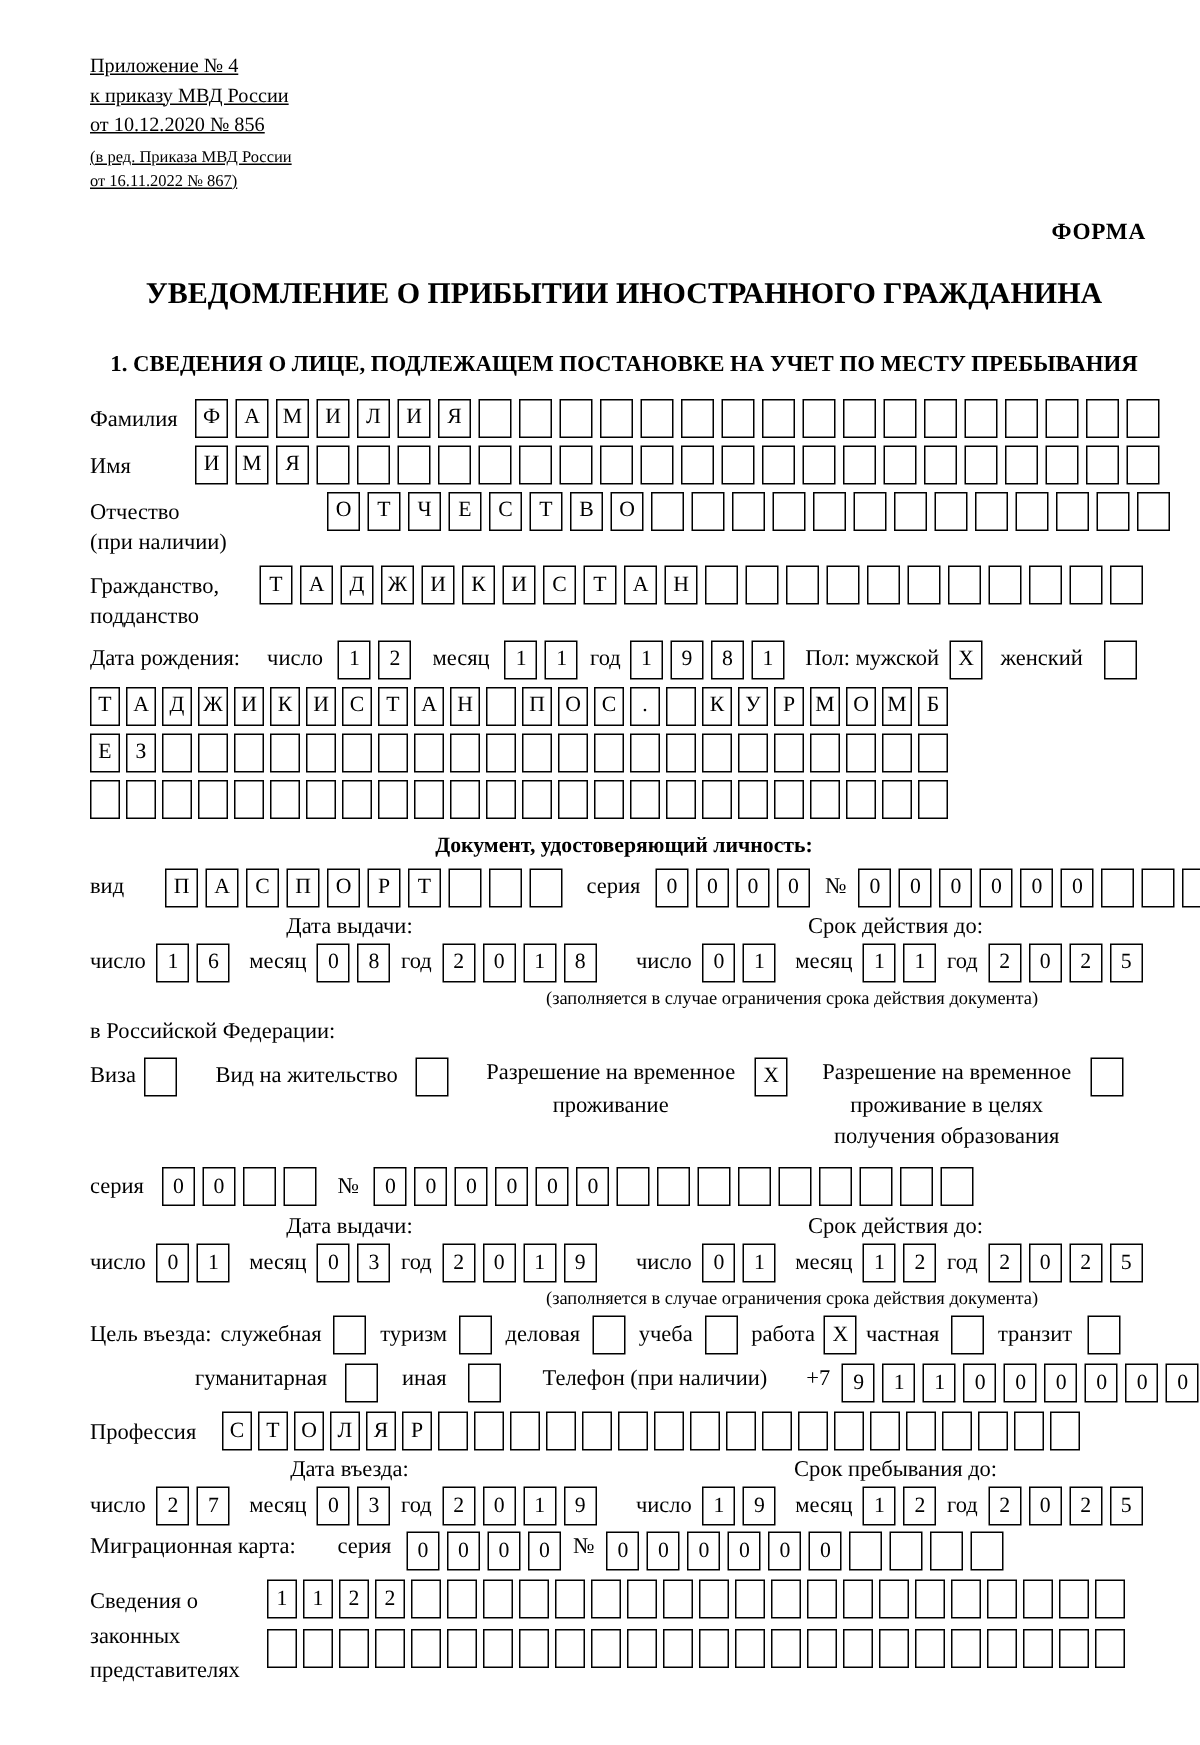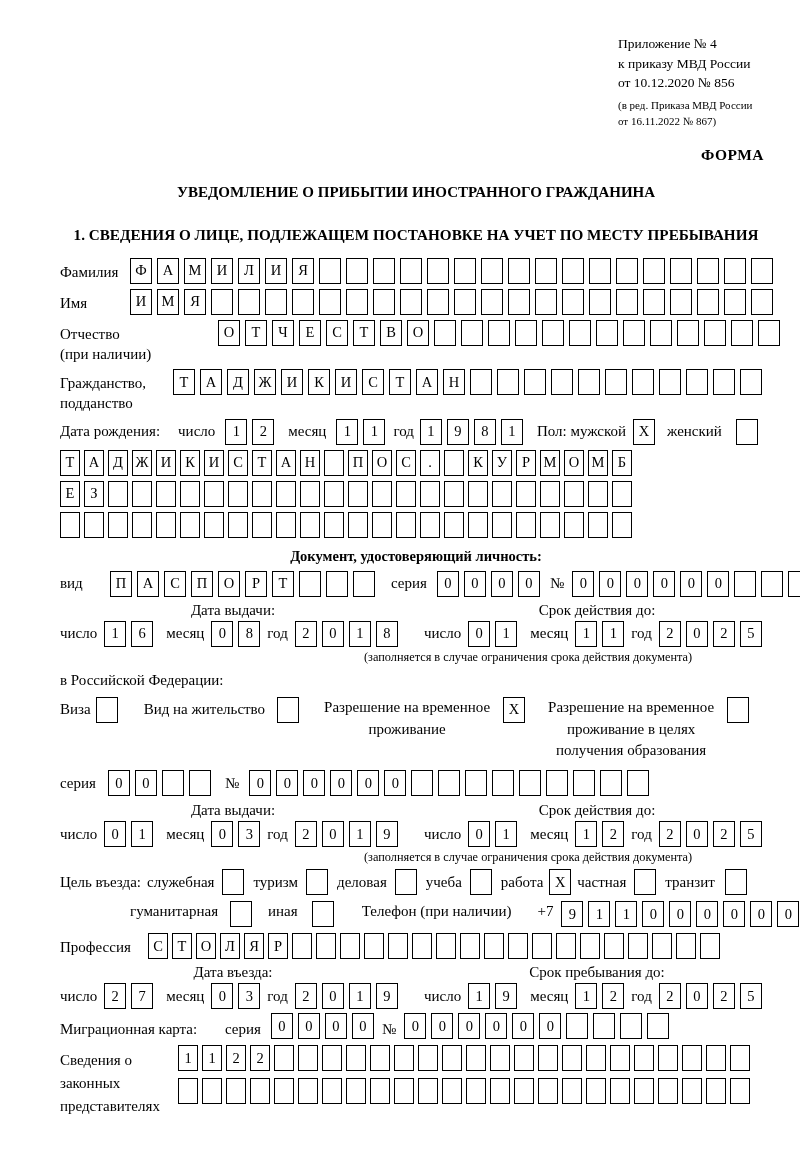--- a/index.html
+++ b/index.html
@@ -3,25 +3,25 @@
 <meta charset="utf-8">
 <style>
   * { margin:0; padding:0; box-sizing:border-box; }
   body { background:#fff; }
   .page {
     width:800px; height:1163px; overflow:hidden; background:#fff; color:#000;
     font-family:"Liberation Serif","DejaVu Serif",serif; font-size:15px;
     padding:34px 28px 0 60px; position:relative;
   }
   
-  .appendix { margin-left:558px; font-size:13.5px; line-height:1.45; }
+  .appendix { font-size:13.5px; line-height:1.45;text-decoration:underline; }
   .appendix .rev { font-size:11px; margin-top:5px; line-height:1.45; }
   .form-label { text-align:right; padding-right:8px; font-weight:bold; font-size:15.5px; margin-top:16px; letter-spacing:0.5px; }
   
-  .title { text-align:center; font-weight:bold; font-size:15px; line-height:1.6; margin-top:16px; }
+  .title { text-align:center; font-weight:bold; font-size:20px; line-height:1.6; margin-top:16px; }
   .blank-line { display:inline-block; width:58px; border-bottom:2.5px solid #222; margin-left:8px; vertical-align:baseline; }
   .section-heading { text-align:center; font-weight:bold; font-size:15.2px; margin-top:22px; margin-bottom:14px; }
   
   .frow { display:flex; align-items:flex-start; margin-bottom:5px; }
   .flabel { font-size:15px; padding-top:4px; flex:none; line-height:1.35; }
   .cells { display:flex; gap:5px; flex:none; }
   .cell {
     width:22px; height:26px; border:1.8px solid #000; background:#fff;
     display:flex; align-items:center; justify-content:center;
     font-size:14.5px; flex:none;
@@ -585,21 +585,21 @@
         <span class="cells">
             <span class="cell">2</span>
             <span class="cell">0</span>
             <span class="cell">2</span>
             <span class="cell">5</span>
           </span>
       </div>
     </div>
   </div>
 
-  <div class="frow" style="align-items:flex-end; margin-top:2px">
+  <div class="frow" style="align-items:flex-start; margin-top:2px">
     <span class="flabel" style="padding-top:0; width:165px">Миграционная карта:</span>
     <span class="flabel" style="padding-top:0">серия</span>
     <span class="cells" style="margin-left:10px">
         <span class="cell">0</span>
         <span class="cell">0</span>
         <span class="cell">0</span>
         <span class="cell">0</span>
       </span>
     <span class="flabel" style="padding-top:0; margin-left:8px">№</span>
     <span class="cells" style="margin-left:8px">

